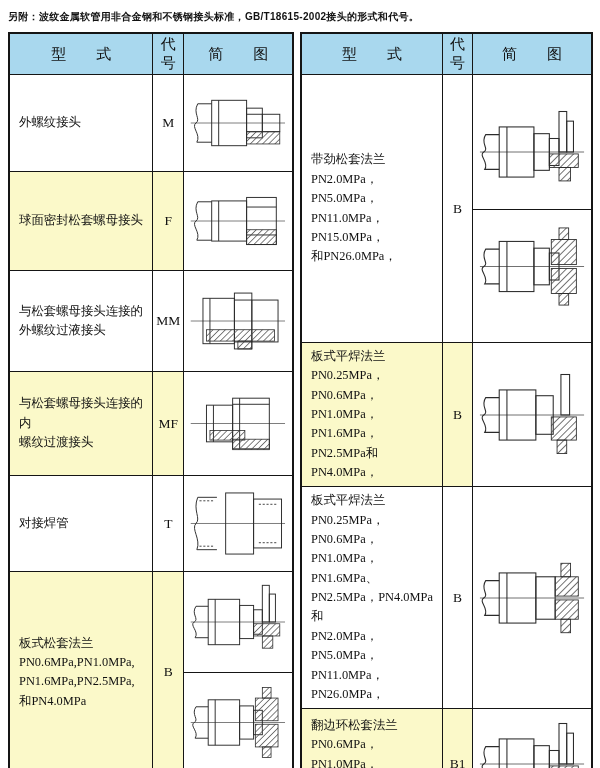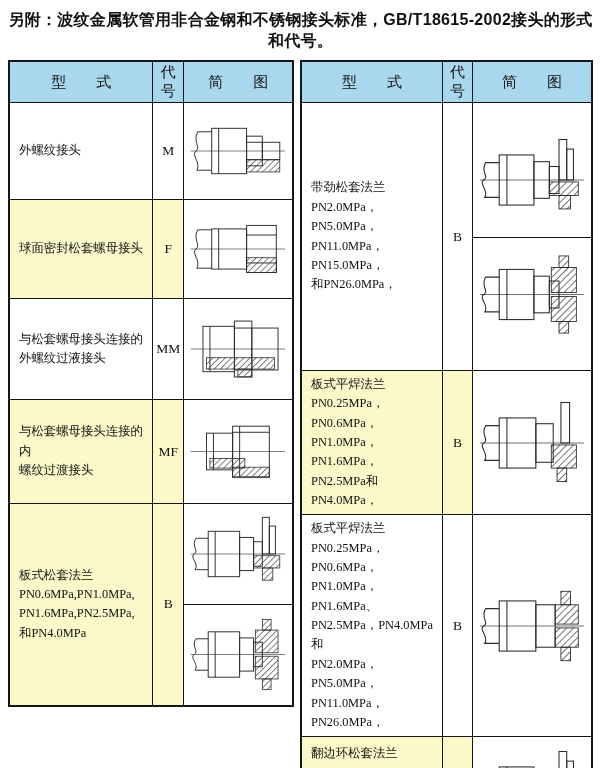--- a/index.html
+++ b/index.html
@@ -1,18 +1,18 @@
 <!DOCTYPE html>
 <html style="--header-bg: #a9d8ee; --highlight-bg: #fbf9c9;"><head>
 <meta charset="utf-8">
 <style>
   html,body{margin:0;padding:0;background:#fff;}
   body{width:600px;height:768px;overflow:hidden;font-family:"Liberation Serif","DejaVu Serif",serif;color:#111;}
   .wrap{padding:0 7px 0 8px;}
-  .title{font-family:"Liberation Sans","DejaVu Sans",sans-serif;font-weight:bold;font-size:16px;letter-spacing:.3px;margin:10px 0 8px 0;text-align:center;}
+  .title{font-family:"Liberation Sans","DejaVu Sans",sans-serif;font-weight:bold;font-size:10px;letter-spacing:.3px;margin:10px 0 8px 0;}
   .tables{display:flex;gap:6px;align-items:flex-start;}
   table{border-collapse:collapse;table-layout:fixed;border:2px solid #151515;background:#fff;}
   th,td{border:1px solid #151515;overflow:hidden;}
   th{background:var(--header-bg,#a9d8ee);height:28px;font-size:15px;font-weight:normal;text-align:center;}
   .type-cell{font-size:12.4px;line-height:1.56;padding:4px 3px 4px 9px;vertical-align:middle;white-space:pre-line;}
   .code-cell{font-size:13.5px;text-align:center;vertical-align:middle;}
   .hl{background:var(--highlight-bg,#fbf9c9);}
   .diagram-cell{padding:0;vertical-align:middle;background:#fff;}
   .diagram-stack{display:flex;flex-direction:column;}
   .diagram-sub{display:flex;align-items:center;justify-content:center;padding:3px 5px;box-sizing:border-box;}
@@ -136,20 +136,45 @@
                     <line x1="58" y1="19" x2="58" y2="77" stroke="#2b2b2b" stroke-width="1.1"></line>
                     <line x1="50" y1="26" x2="92" y2="26" stroke="#2b2b2b" stroke-width="1.1"></line>
                     <rect x="24" y="56" width="40" height="11" fill="url(#hp4)" stroke="#2b2b2b" stroke-width="0.9"></rect>
                     <rect x="50" y="66" width="42" height="12" fill="url(#hp4)" stroke="#2b2b2b" stroke-width="0.9"></rect>
                     <line x1="2" y1="48" x2="110" y2="48" stroke="#2b2b2b" stroke-width="0.7"></line>
                   </svg>
                 </div>
               </div>
             </td>
           </tr>
+          <tr style="height: 95px;">
+            <td class="type-cell">对接焊管</td>
+            <td class="code-cell">T</td>
+            <td class="diagram-cell">
+              <div class="diagram-stack">
+                <div class="diagram-sub" style="height: 95px;">
+                  <svg viewBox="0 0 112 96" preserveAspectRatio="xMidYMid meet">
+                    <defs>
+                      <pattern id="hp5" width="5" height="5" patternTransform="rotate(45)" patternUnits="userSpaceOnUse">
+                        <line x1="0" y1="0" x2="0" y2="5" stroke="#4a4a4a" stroke-width="1.6"></line>
+                      </pattern>
+                    </defs>
+                    <path d="M32,18 L10,18 C4,33 14,42 8,48 C2,54 14,66 9,78 L32,78" fill="none" stroke="#2b2b2b" stroke-width="1.1"></path>
+                    <line x1="12" y1="22" x2="28" y2="22" stroke="#2b2b2b" stroke-width="1" stroke-dasharray="2.4,2"></line>
+                    <line x1="12" y1="74" x2="28" y2="74" stroke="#2b2b2b" stroke-width="1" stroke-dasharray="2.4,2"></line>
+                    <rect x="42" y="13" width="32" height="70" fill="none" stroke="#2b2b2b" stroke-width="1.1"></rect>
+                    <rect x="74" y="20" width="32" height="56" fill="none" stroke="#2b2b2b" stroke-width="1.1"></rect>
+                    <line x1="80" y1="26" x2="100" y2="26" stroke="#2b2b2b" stroke-width="1" stroke-dasharray="2.4,2"></line>
+                    <line x1="80" y1="70" x2="100" y2="70" stroke="#2b2b2b" stroke-width="1" stroke-dasharray="2.4,2"></line>
+                    <line x1="2" y1="48" x2="110" y2="48" stroke="#2b2b2b" stroke-width="0.7"></line>
+                  </svg>
+                </div>
+              </div>
+            </td>
+          </tr>
           <tr style="height: 202px;">
             <td class="type-cell hl">板式松套法兰
 PN0.6MPa,PN1.0MPa,
 PN1.6MPa,PN2.5MPa,
 和PN4.0MPa</td>
             <td class="code-cell hl">B</td>
             <td class="diagram-cell">
               <div class="diagram-stack">
                 <div class="diagram-sub" style="height: 100px;">
                   <svg viewBox="0 0 112 96" preserveAspectRatio="xMidYMid meet">

